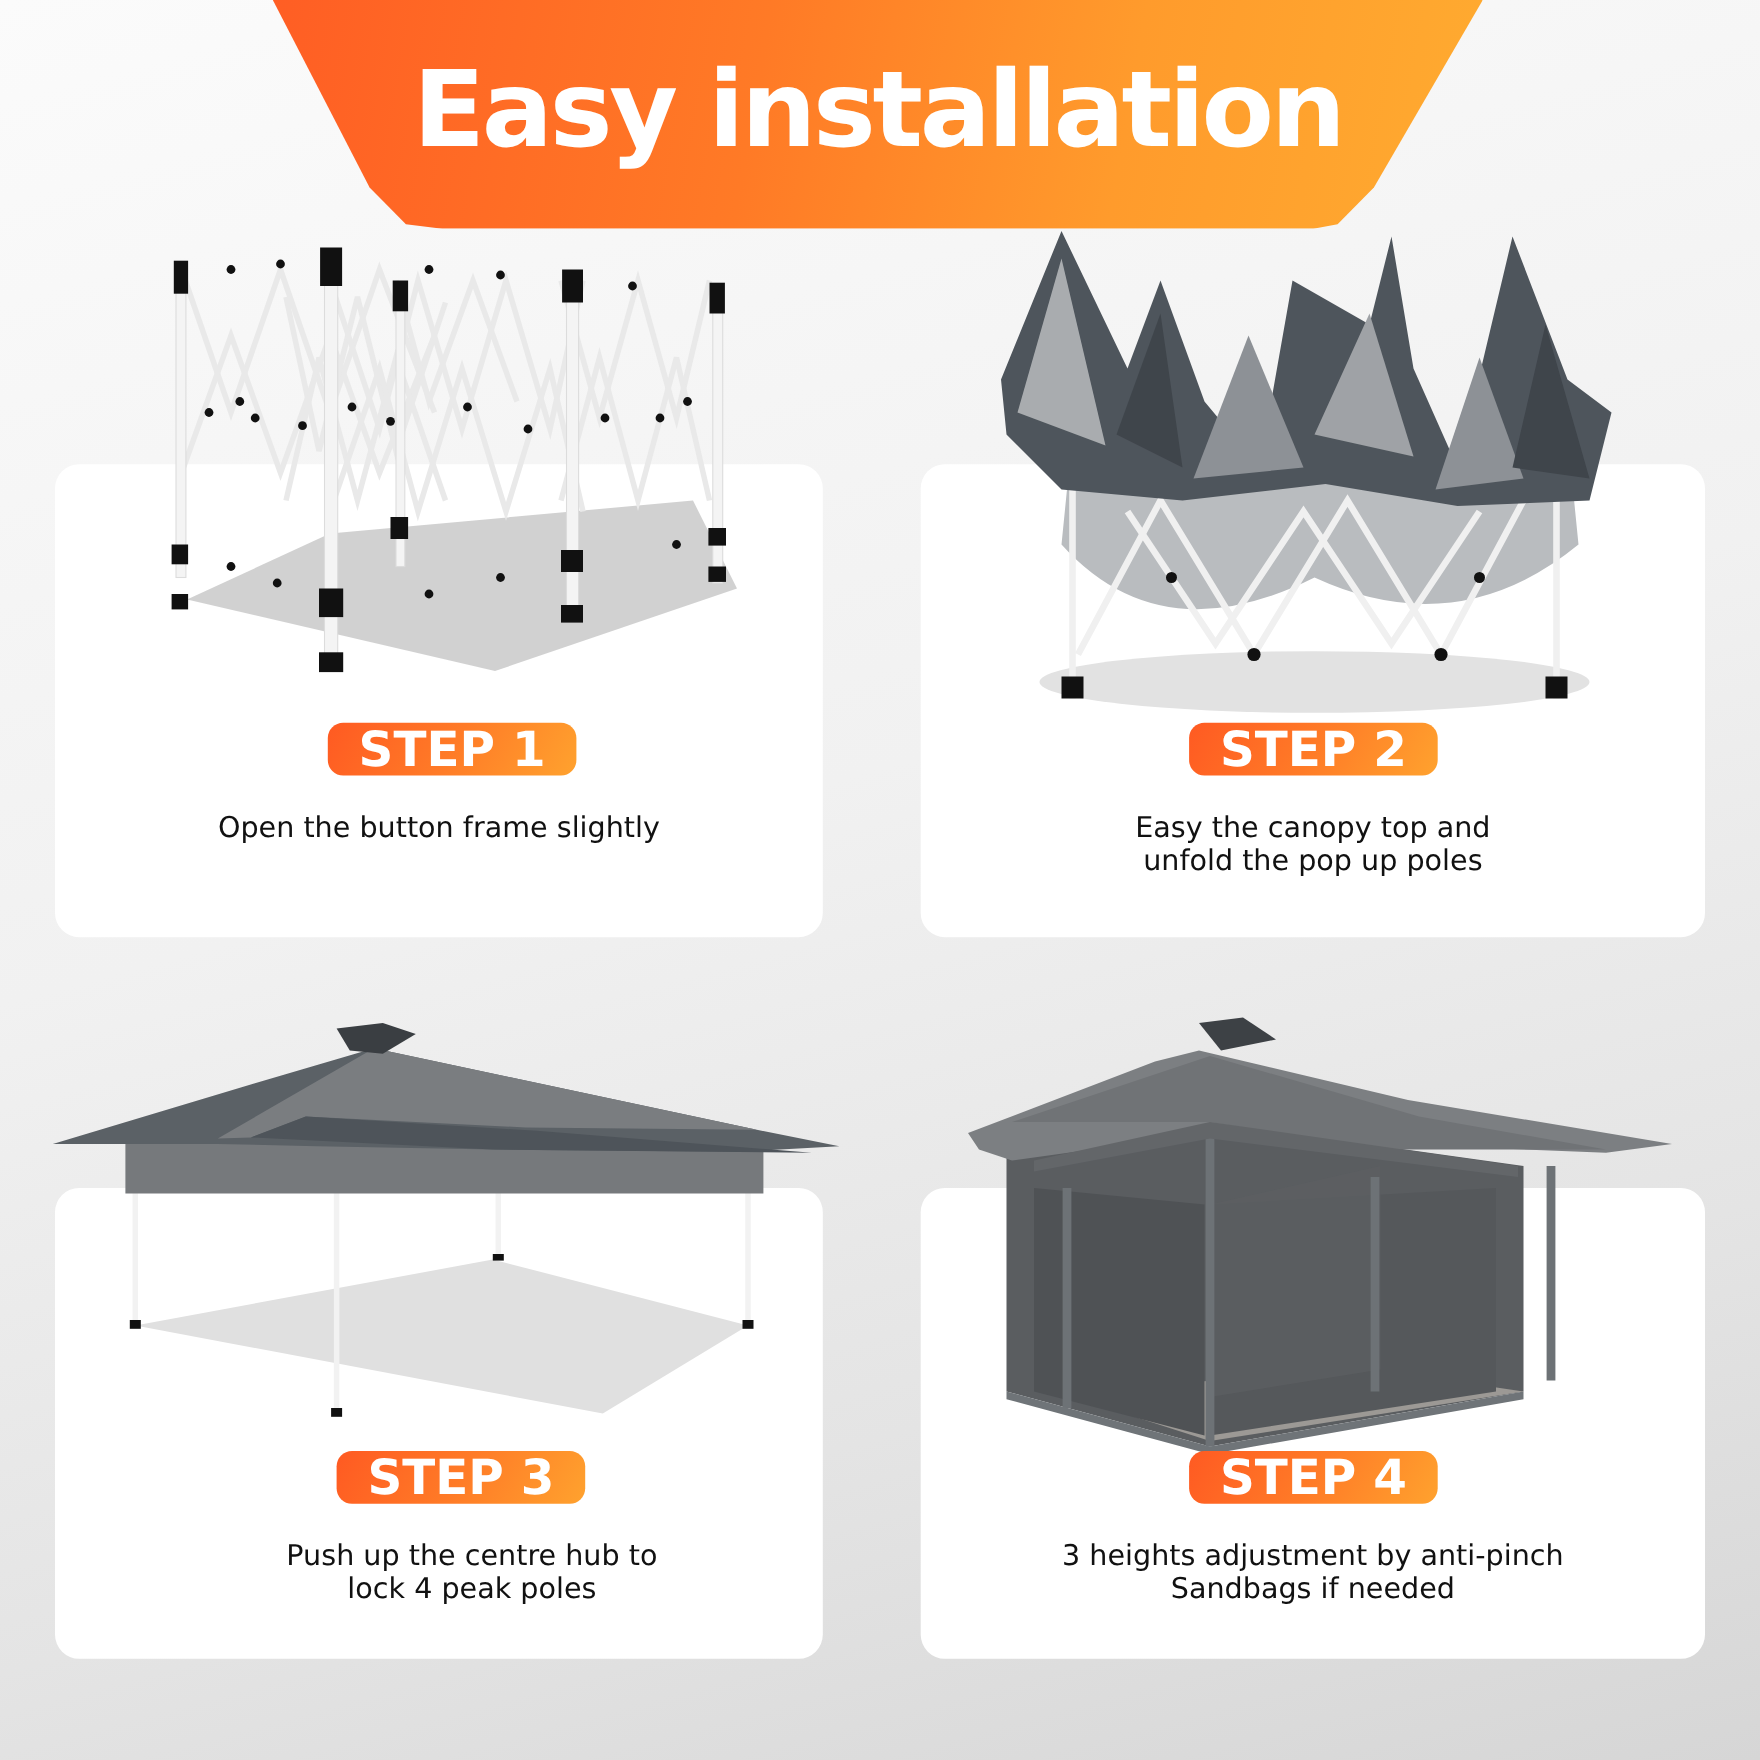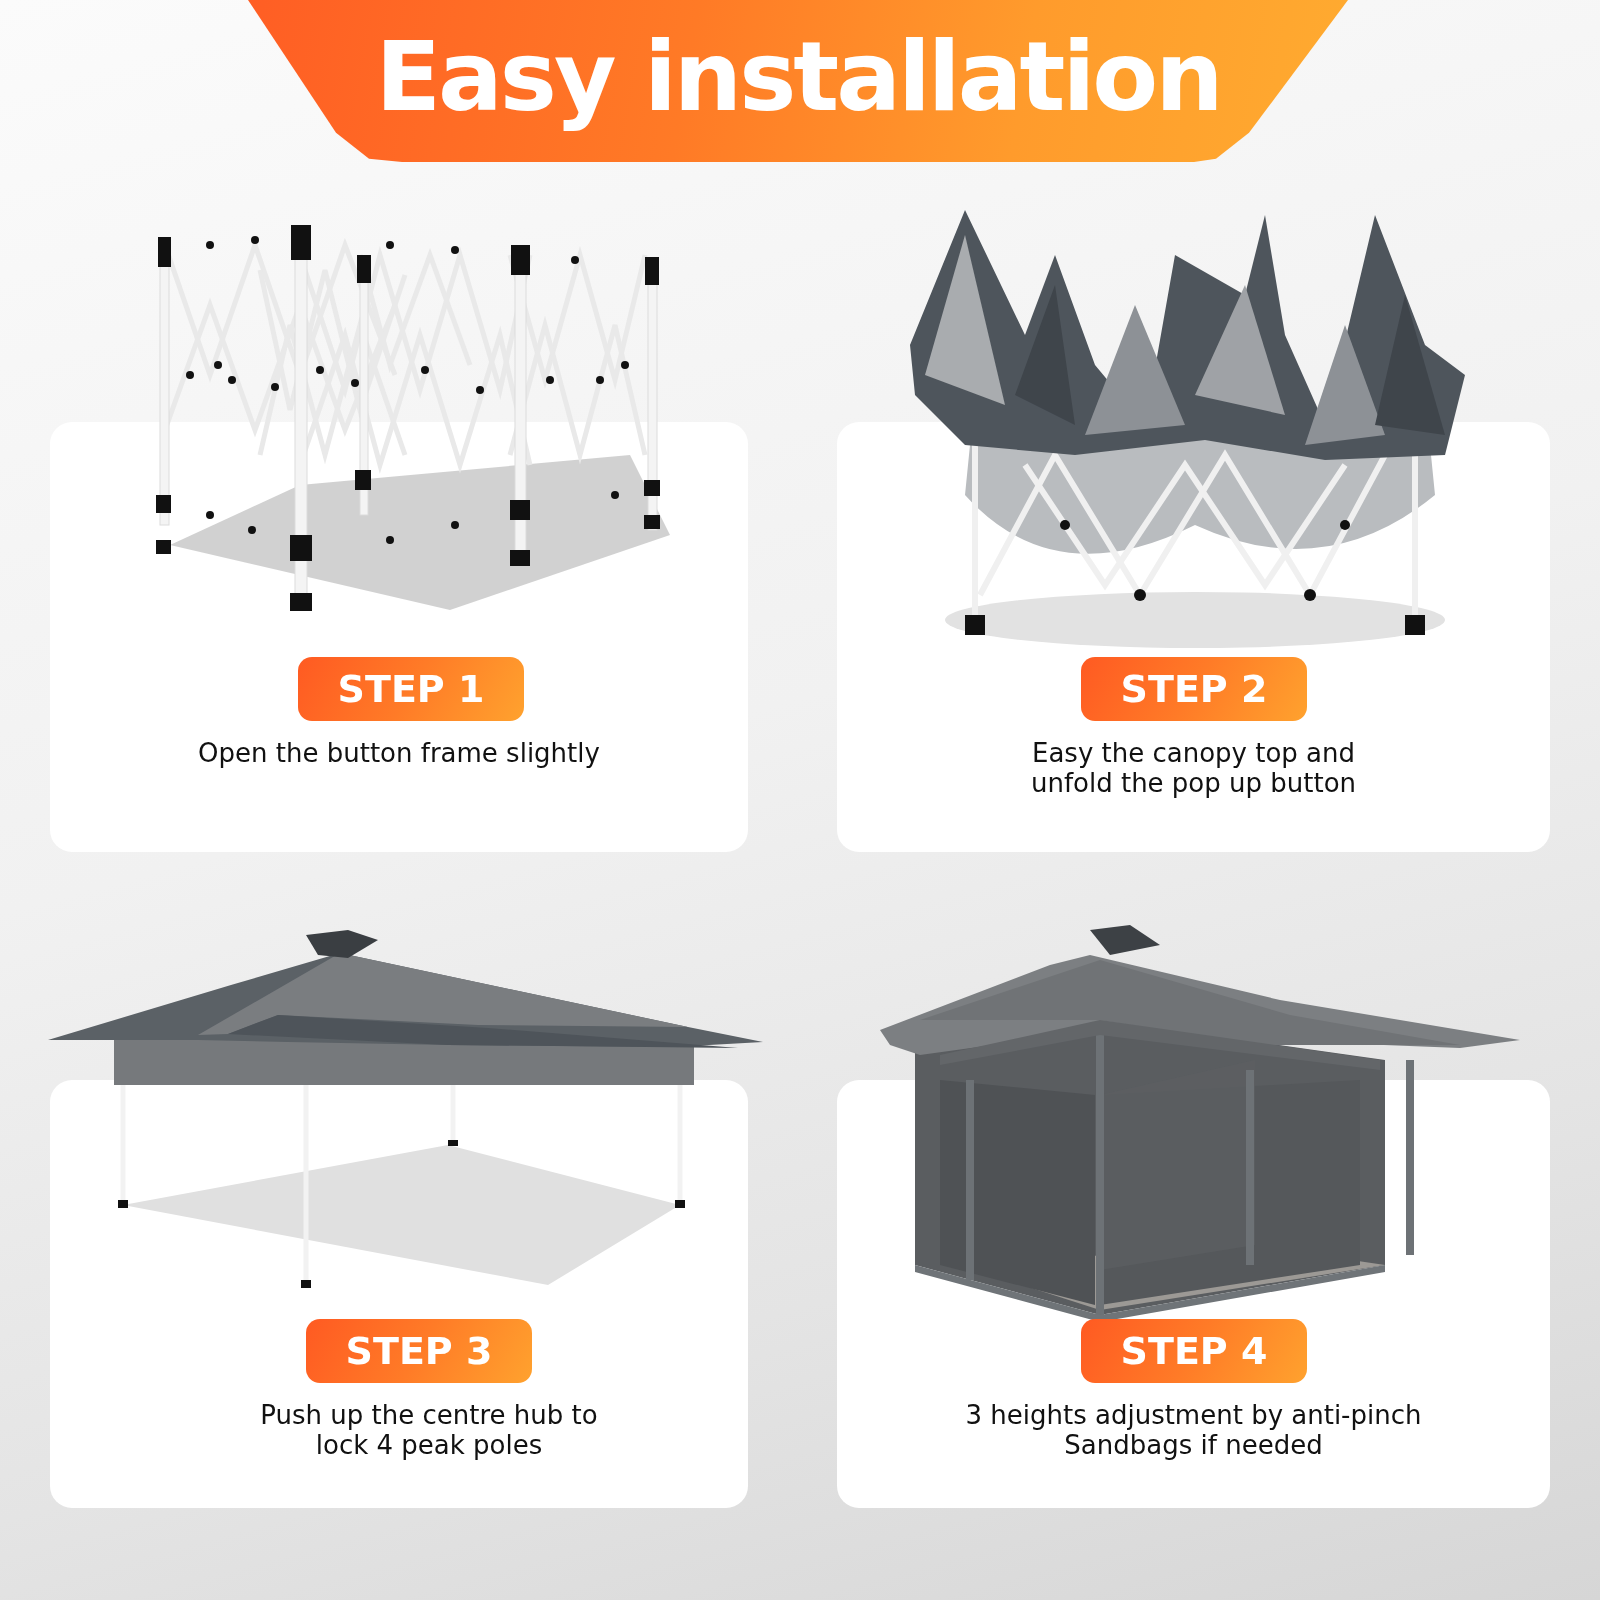--- a/index.html
+++ b/index.html
@@ -2,45 +2,45 @@
 <html><head>
 <meta charset="utf-8">
 <style>
   html, body { margin:0; padding:0; }
   body {
     width:1600px; height:1600px; position:relative; overflow:hidden;
     background: linear-gradient(165deg, #fbfbfb 0%, #f1f1f1 45%, #e4e4e4 75%, #d6d6d6 100%);
     font-family: "DejaVu Sans", sans-serif;
   }
   .banner {
-    position:absolute; left:248px; top:0; width:1100px; height:162px;
+    position:absolute; left:248px; top:0; width:1100px; height:208px;
     background: linear-gradient(100deg, #ff5e24 0%, #ff7a26 40%, #ff9b2c 70%, #ffab30 100%);
     clip-path: polygon(0 0, 100% 0, 91% 82%, 88% 98%, 86% 100%, 14% 100%, 11% 98%, 8% 82%);
     border-radius: 0 0 40px 40px;
     display:flex; align-items:center; justify-content:center;
   }
   .banner-title {
     color:#fff; font-family:"DejaVu Sans", sans-serif; font-weight:bold;
     font-size:96px; letter-spacing:-3px; margin-top:-8px;
     transform: scaleX(1.0);
   }
   .card {
     position:absolute; background:#ffffff; border-radius:22px;
   }
   .c1 { left:50px; top:422px; width:698px; height:430px; }
   .c2 { left:837px; top:422px; width:713px; height:430px; }
   .c3 { left:50px; top:1080px; width:698px; height:428px; }
   .c4 { left:837px; top:1080px; width:713px; height:428px; }
 
   .illus { position:absolute; }
   .step-badge {
-    position:absolute; width:226px; height:64px; border-radius:14px;
+    position:absolute; width:226px; height:48px; border-radius:14px;
     background: linear-gradient(120deg, #ff5a22 0%, #ff7b27 50%, #ffa22e 100%);
     display:flex; align-items:center; justify-content:center;
-    color:#fff; font-weight:bold; font-size:38px; letter-spacing:0px;
+    color:#fff; font-weight:bold; font-size:44px; letter-spacing:0px;
     font-family:"DejaVu Sans", sans-serif;
   }
   .desc {
     position:absolute; text-align:center; color:#111;
     font-family:"DejaVu Sans", sans-serif; font-size:26px; line-height:30px;
   }
   .desc span { display:block; }
 </style>
 </head>
 <body>
@@ -184,21 +184,21 @@
 <div class="step-badge" style="left:298px;top:657px;">STEP 1</div>
 <div class="step-badge" style="left:1081px;top:657px;">STEP 2</div>
 <div class="step-badge" style="left:306px;top:1319px;">STEP 3</div>
 <div class="step-badge" style="left:1081px;top:1319px;">STEP 4</div>
 
 <div class="desc" style="left:50px;top:738px;width:698px;">
   <span>Open the button frame slightly</span>
 </div>
 <div class="desc" style="left:837px;top:738px;width:713px;">
   <span>Easy the canopy top and</span>
-  <span>unfold the pop up button</span>
+  <span>unfold the pop up poles</span>
 </div>
 <div class="desc" style="left:50px;top:1400px;width:758px;">
   <span>Push up the centre hub to</span>
   <span>lock 4 peak poles</span>
 </div>
 <div class="desc" style="left:837px;top:1400px;width:713px;text-align:center;">
   <span>3 heights adjustment by anti-pinch</span>
   <span>Sandbags if needed</span>
 </div>
 

